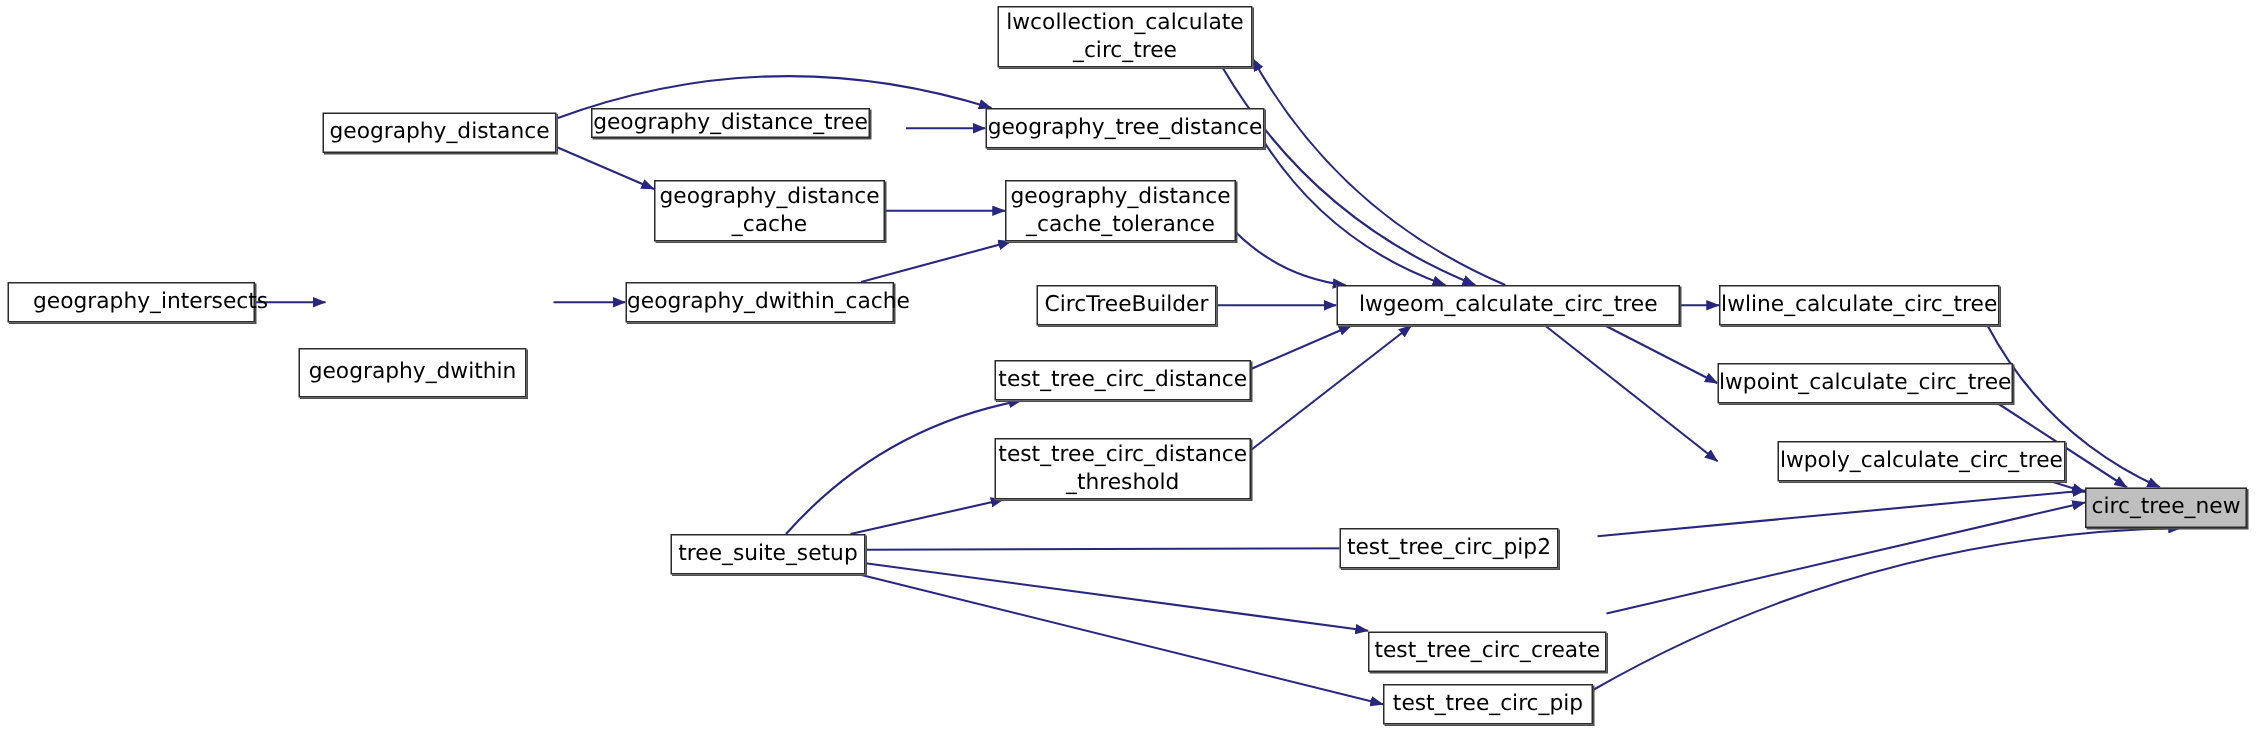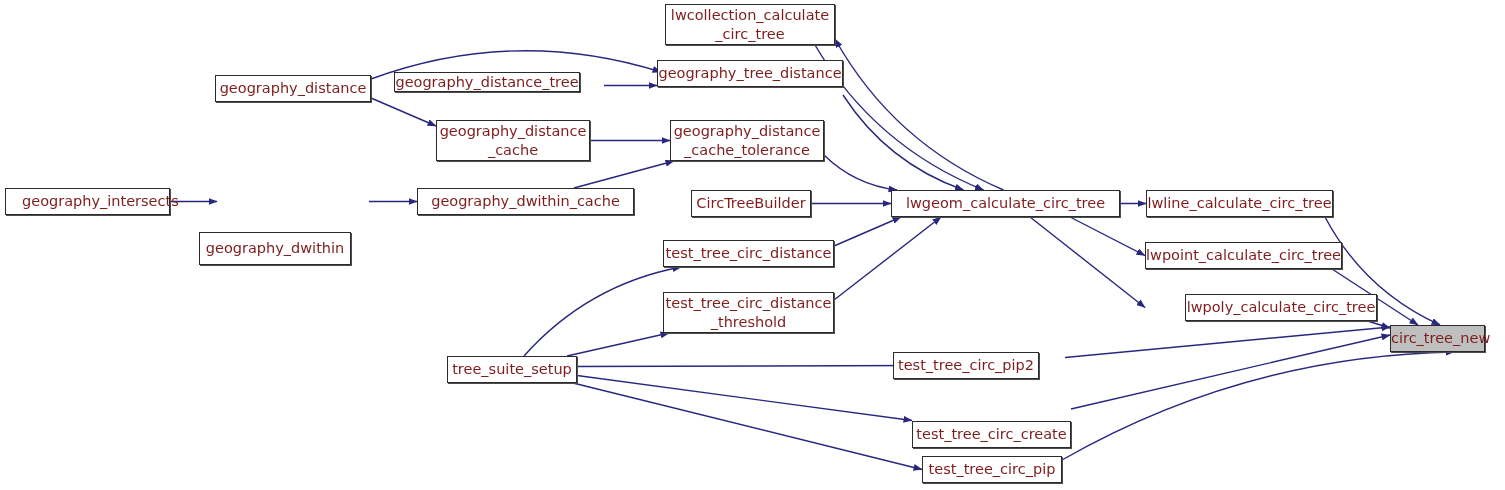--- a/index.html
+++ b/index.html
@@ -22,21 +22,21 @@
     top: 0;
     width: 1505px;
     height: 490px;
     pointer-events: none;
   }
   .node {
     position: absolute;
     box-sizing: border-box;
     border: 1px solid #2b2b2b;
     background: #ffffff;
-    color: #7f1d1d;
+    color: #000000;
     display: flex;
     align-items: center;
     justify-content: center;
     text-align: center;
     font-size: 14.5px;
     line-height: 19px;
     letter-spacing: 0px;
     white-space: pre-line;
     box-shadow: 1px 1px 0 0 #4d4d4d;
     z-index: 2;
@@ -93,34 +93,34 @@
       </g>
   </svg>
 
   <div id="node-layer">
       <div class="node" style="left: 5px; top: 188px; width: 165px; height: 27px; padding-left: 16px;"><span class="node-label">geography_intersects</span></div>
       <div class="node" style="left: 199px; top: 188px; width: 152px; height: 33px; margin-top: 44px;"><span class="node-label">geography_dwithin</span></div>
       <div class="node" style="left: 215px; top: 75px; width: 156px; height: 27px;"><span class="node-label">geography_distance</span></div>
       <div class="node" style="left: 394px; top: 72px; width: 186px; height: 20px;"><span class="node-label">geography_distance_tree</span></div>
       <div class="node" style="left: 436px; top: 120px; width: 154px; height: 41px;"><span class="node-label">geography_distance
 _cache</span></div>
-      <div class="node" style="left: 417px; top: 188px; width: 217px; height: 27px;"><span class="node-label">geography_dwithin_cache</span></div>
+      <div class="node" style="left: 417px; top: 188px; width: 179px; height: 27px;"><span class="node-label">geography_dwithin_cache</span></div>
       <div class="node" style="left: 665px; top: 4px; width: 170px; height: 41px;"><span class="node-label">lwcollection_calculate
 _circ_tree</span></div>
-      <div class="node" style="left: 657px; top: 60px; width: 186px; height: 27px;"><span class="node-label">geography_tree_distance</span></div>
+      <div class="node" style="left: 657px; top: 72px; width: 186px; height: 27px;"><span class="node-label">geography_tree_distance</span></div>
       <div class="node" style="left: 670px; top: 120px; width: 154px; height: 41px;"><span class="node-label">geography_distance
 _cache_tolerance</span></div>
       <div class="node" style="left: 691px; top: 190px; width: 120px; height: 27px;"><span class="node-label">CircTreeBuilder</span></div>
       <div class="node" style="left: 663px; top: 240px; width: 171px; height: 27px;"><span class="node-label">test_tree_circ_distance</span></div>
       <div class="node" style="left: 663px; top: 292px; width: 171px; height: 41px;"><span class="node-label">test_tree_circ_distance
 _threshold</span></div>
       <div class="node" style="left: 447px; top: 356px; width: 130px; height: 27px;"><span class="node-label">tree_suite_setup</span></div>
       <div class="node" style="left: 891px; top: 190px; width: 229px; height: 27px;"><span class="node-label">lwgeom_calculate_circ_tree</span></div>
       <div class="node" style="left: 893px; top: 352px; width: 146px; height: 27px;"><span class="node-label">test_tree_circ_pip2</span></div>
       <div class="node" style="left: 912px; top: 421px; width: 159px; height: 27px;"><span class="node-label">test_tree_circ_create</span></div>
       <div class="node" style="left: 922px; top: 456px; width: 140px; height: 27px;"><span class="node-label">test_tree_circ_pip</span></div>
       <div class="node" style="left: 1146px; top: 190px; width: 187px; height: 27px;"><span class="node-label">lwline_calculate_circ_tree</span></div>
       <div class="node" style="left: 1145px; top: 242px; width: 197px; height: 27px;"><span class="node-label">lwpoint_calculate_circ_tree</span></div>
       <div class="node" style="left: 1145px; top: 294px; width: 192px; height: 27px; margin-left: 40px;"><span class="node-label">lwpoly_calculate_circ_tree</span></div>
-      <div class="node highlight" style="left: 1390px; top: 325px; width: 95px; height: 27px;"><span class="node-label">circ_tree_new</span></div>
+      <div class="node highlight" style="left: 1390px; top: 325px; width: 108px; height: 27px;"><span class="node-label">circ_tree_new</span></div>
     </div>
 
 </div>
 
 </body></html>

